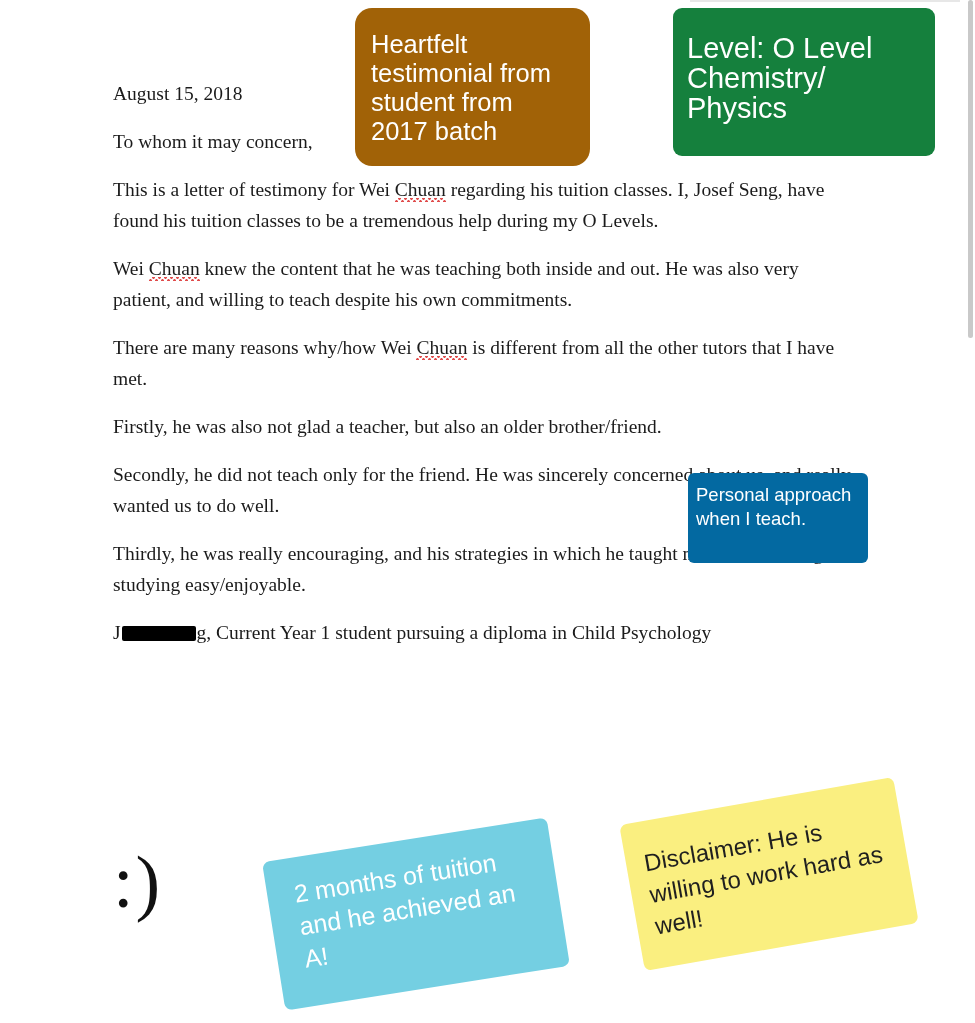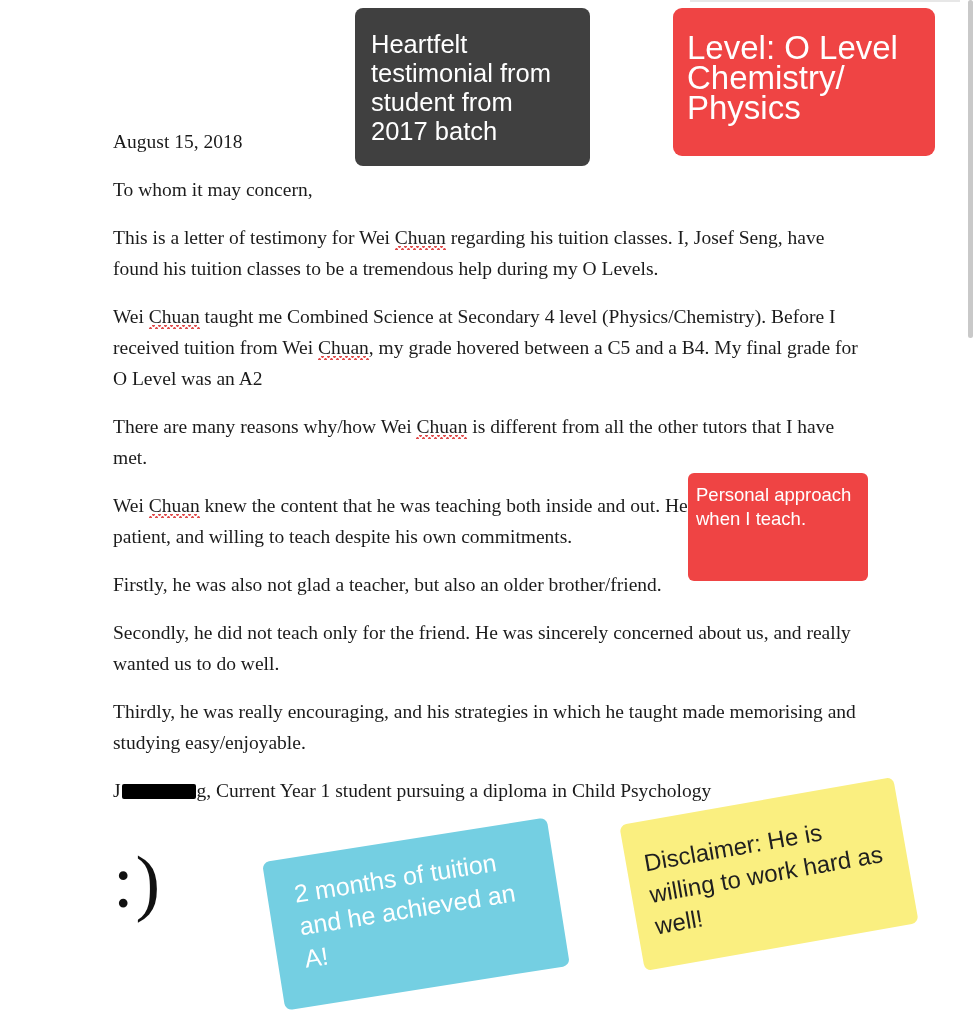--- a/index.html
+++ b/index.html
@@ -20,21 +20,20 @@
   
   .letter {
     position: absolute;
     left: 113px;
     top: 78px;
     width: 745px;
     font-family: "Liberation Serif", serif;
     font-size: 19.5px;
     line-height: 31px;
     color: #1b1b1b;
-    margin-top: 48px;
   }
   .letter p {
     margin: 0 0 17px 0;
   }
   
   .sq {
     position: relative;
     white-space: nowrap;
     text-align: right;
   }
@@ -78,43 +77,43 @@
     color: #ffffff;
     font-family: "Liberation Sans", sans-serif;
     font-weight: 400;
     box-sizing: border-box;
   }
   .note-red {
     left: 355px;
     top: 8px;
     width: 235px;
     height: 158px;
-    background: #404040;
-    border-radius: 8px;
+    background: #a16207;
+    border-radius: 17px;
     padding: 22px 20px 0 16px;
     font-size: 25.5px;
     line-height: 29px;
   }
   .note-purple {
     left: 673px;
     top: 8px;
     width: 262px;
     height: 148px;
-    background: #ef4444;
+    background: #15803d;
     border-radius: 9px;
     padding: 25px 20px 0 14px;
-    font-size: 33px;
+    font-size: 29px;
     line-height: 30px;
   }
   .note-orange {
     left: 688px;
     top: 473px;
     width: 180px;
-    height: 108px;
-    background: #ef4444;
+    height: 90px;
+    background: #0369a1;
     border-radius: 6px;
     padding: 10px 12px 0 8px;
     font-size: 18.5px;
     line-height: 24px;
   }
   .note-blue {
     left: 272px;
     top: 839px;
     width: 288px;
     height: 150px;
@@ -173,25 +172,24 @@
   <div class="top-line"></div>
 
   <div class="letter">
 
     <p>August 15, 2018</p>
 
     <p>To whom it may concern,</p>
 
     <p>This is a letter of testimony for Wei <span class="sq">Chuan</span> regarding his tuition classes. I, Josef Seng, have found his tuition classes to be a tremendous help during my O Levels.</p>
 
-    <p>Wei <span class="sq">Chuan</span> taught me Combined Science at Secondary 4 level (Physics/Chemistry). Before I received tuition from Wei <span class="sq">Chuan</span>, my grade hovered between a C5 and a B4. My final grade for O Level was an A2</p>
+
+    <p>Wei <span class="sq">Chuan</span> knew the content that he was teaching both inside and out. He was also very patient, and willing to teach despite his own commitments.</p>
 
     <p>There are many reasons why/how Wei <span class="sq">Chuan</span> is different from all the other tutors that I have met.</p>
-
-    <p>Wei <span class="sq">Chuan</span> knew the content that he was teaching both inside and out. He was also very patient, and willing to teach despite his own commitments.</p>
 
     <p>Firstly, he was also not glad a teacher, but also an older brother/friend.</p>
 
     <p>Secondly, he did not teach only for the friend. He was sincerely concerned about us, and really wanted us to do well.</p>
 
     <p>Thirdly, he was really encouraging, and his strategies in which he taught made memorising and studying easy/enjoyable.</p>
 
 
     <p><span>J</span><span class="redacted"></span><span>g</span><span>, Current Year 1 student pursuing a diploma in Child Psychology</span></p>
 

